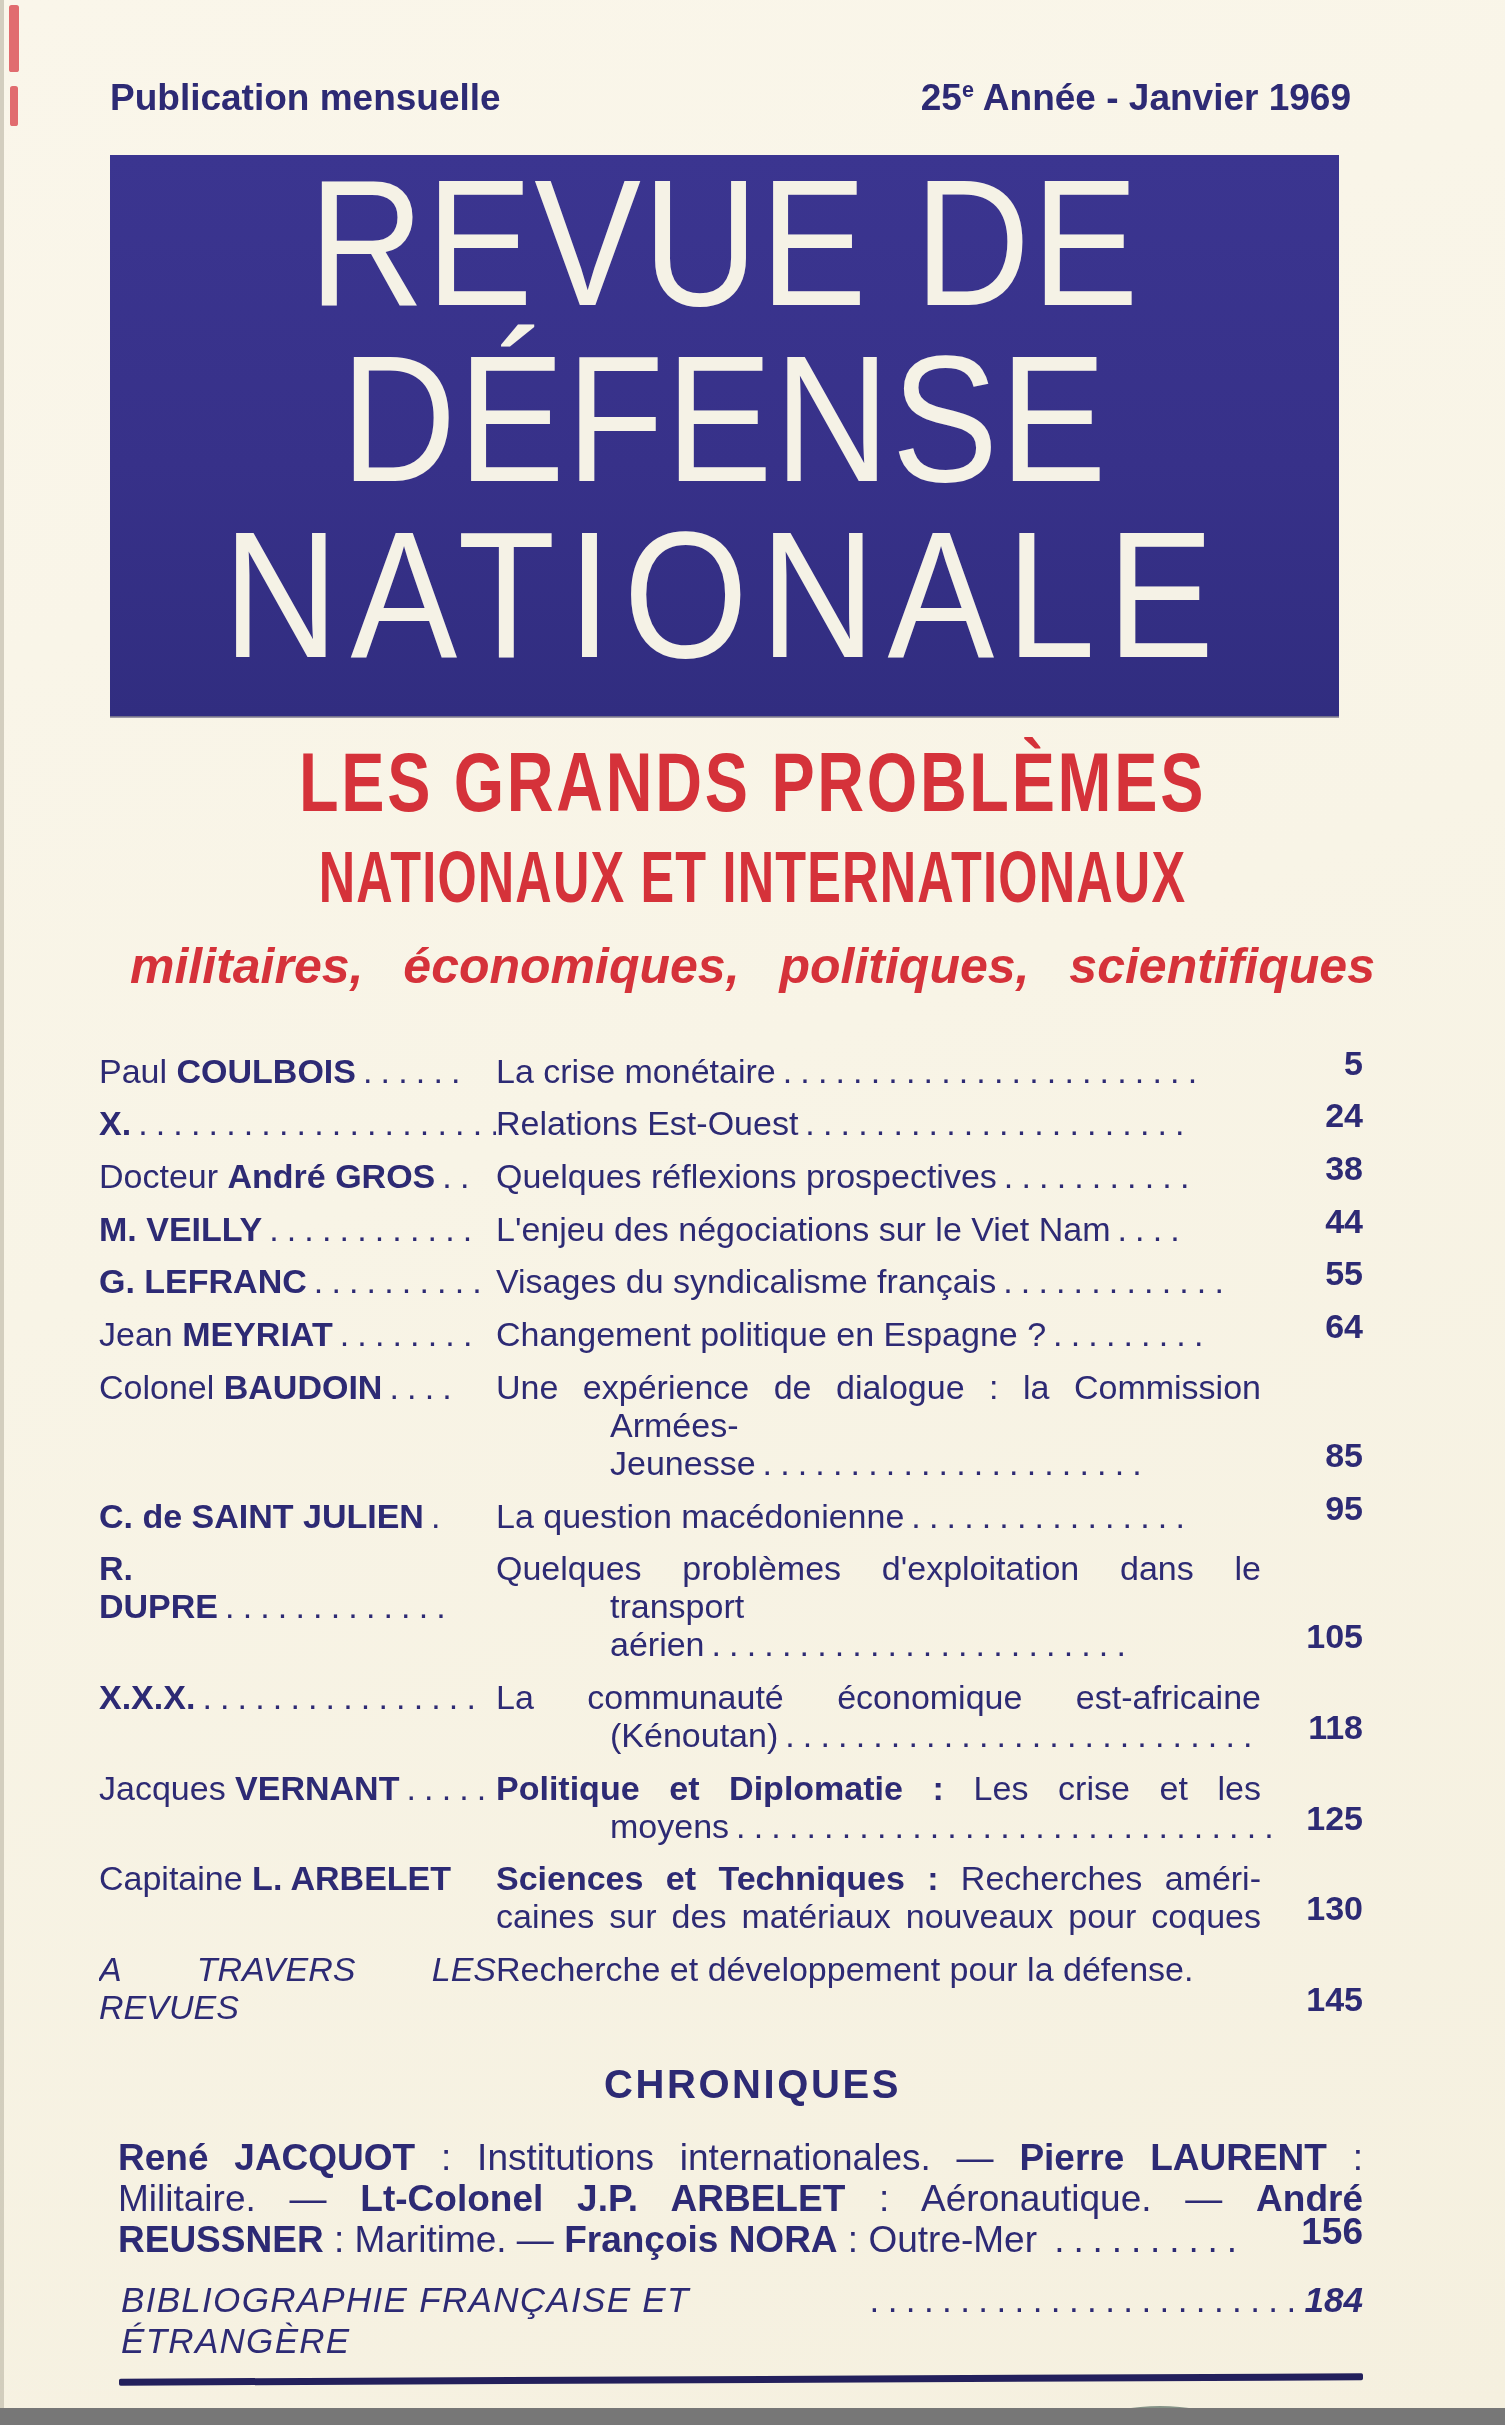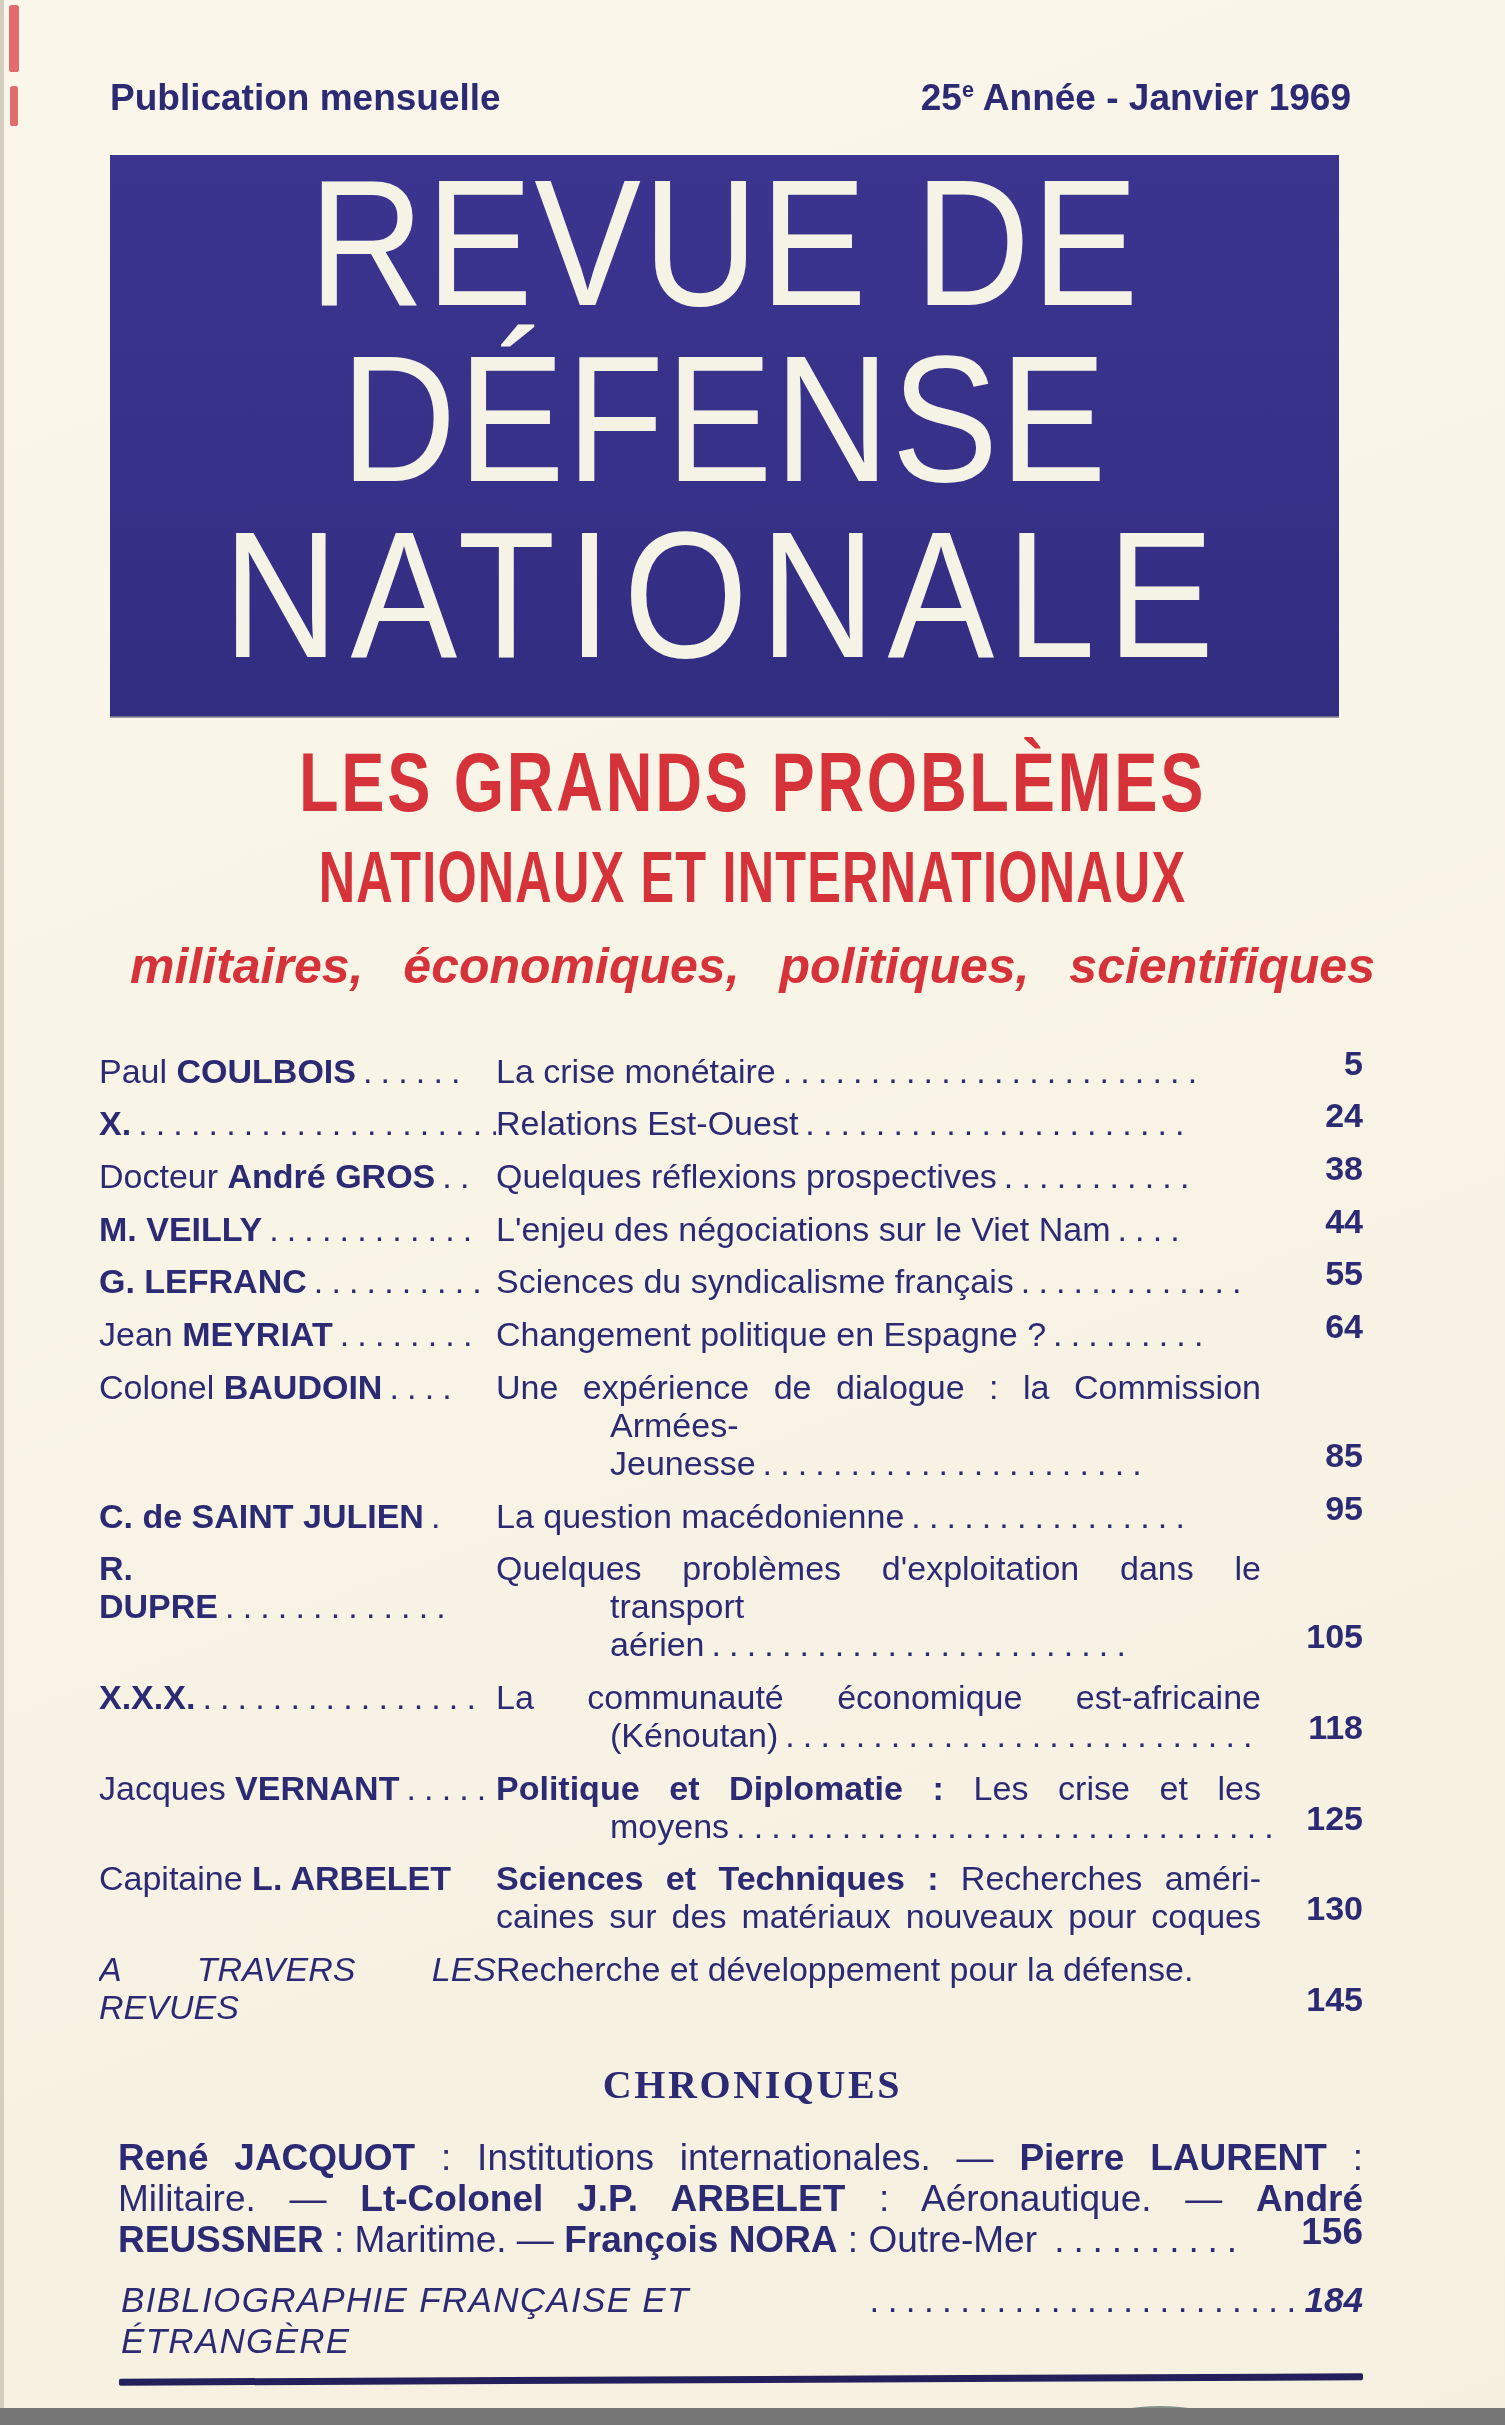--- a/index.html
+++ b/index.html
@@ -57,21 +57,21 @@
   .toc-line.ind{margin-left:114px;}
   .toc-line.just{text-align:justify;text-align-last:justify;}
   .toc-page{width:102px;flex:none;text-align:right;font-weight:bold;
     display:flex;flex-direction:column;justify-content:flex-end;
     line-height:38px;transform:translateY(-7.8px);}
   .b{font-weight:bold;}
   .i{font-style:italic;}
   .dots{letter-spacing:.24em;margin-left:7px;white-space:nowrap;}
 
   .chron-h{margin-top:35px;text-align:center;font-size:40px;line-height:47px;
-    font-weight:bold;letter-spacing:2.6px;font-family:Liberation Serif, serif;}
+    font-weight:bold;letter-spacing:2.6px;}
   .chron-p{position:relative;margin:29px 0 0 118px;width:1245px;
     font-size:37px;line-height:41px;}
   .chron-line.just{text-align:justify;text-align-last:justify;}
   .chron-page{position:absolute;right:0;bottom:7.8px;font-weight:bold;}
 
   .biblio{display:flex;align-items:baseline;margin:19px 0 0 121px;width:1242px;
     font-size:35px;line-height:41px;}
   .biblio-label{font-style:italic;letter-spacing:1.3px;}
   .biblio-page{margin-left:auto;font-weight:bold;font-style:italic;}
 
@@ -127,21 +127,21 @@
       <div class="toc-row">
         <div class="toc-author"><span class="b">M. VEILLY</span><span class="dots">............</span></div>
         <div class="toc-title">
           <div class="toc-line"><span>L'enjeu des négociations sur le Viet Nam</span><span class="dots">....</span></div>
         </div>
         <div class="toc-page">44</div>
       </div>
       <div class="toc-row">
         <div class="toc-author"><span class="b">G. LEFRANC</span><span class="dots">..........</span></div>
         <div class="toc-title">
-          <div class="toc-line"><span>Sciences du syndicalisme français</span><span class="dots">.............</span></div>
+          <div class="toc-line"><span>Visages du syndicalisme français</span><span class="dots">.............</span></div>
         </div>
         <div class="toc-page">55</div>
       </div>
       <div class="toc-row">
         <div class="toc-author"><span>Jean </span><span class="b">MEYRIAT</span><span class="dots">........</span></div>
         <div class="toc-title">
           <div class="toc-line"><span>Changement politique en Espagne ?</span><span class="dots">.........</span></div>
         </div>
         <div class="toc-page">64</div>
       </div>

